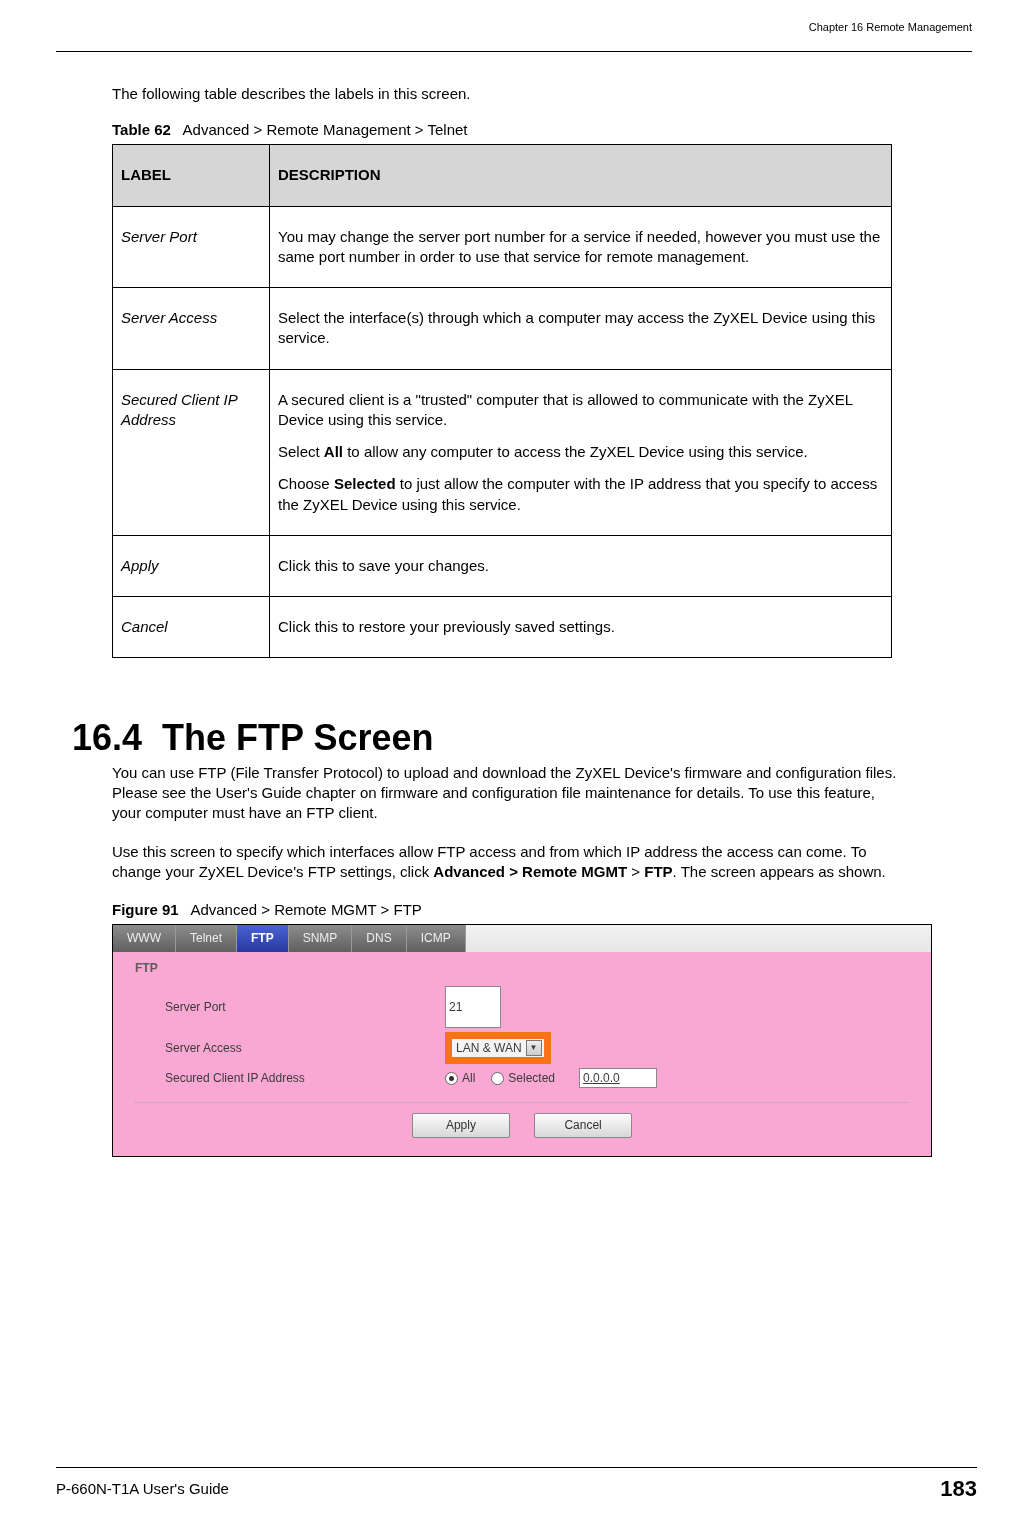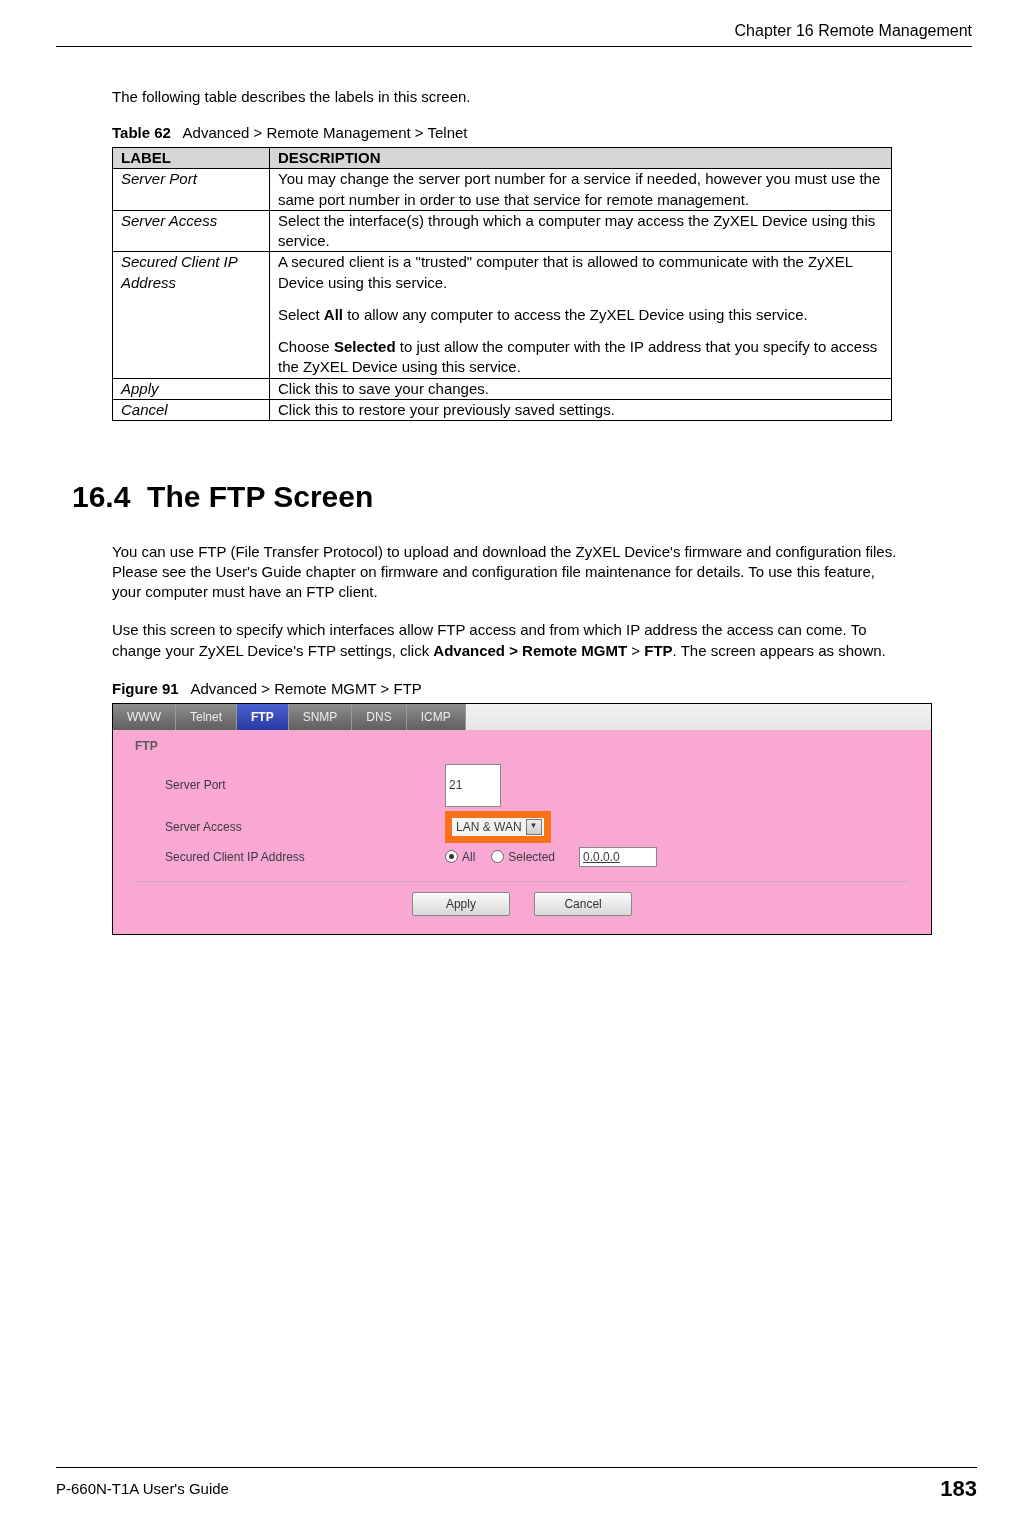--- a/index.html
+++ b/index.html
@@ -13,23 +13,23 @@
   .page {
     width: 1028px;
     height: 1524px;
     box-sizing: border-box;
     padding: 20px 56px 0 56px;
     position: relative;
   }
   .header-bar {
     border-bottom: 1.5px solid #000;
     text-align: right;
-    font-size: 16px;
-    padding-bottom: 4px;
-    margin-bottom: 40px;
+    font-size: 11px;
+    padding-bottom: 16px;
+    margin-bottom: 32px;
   }
   .content {
     padding-left: 56px;
   }
   .intro {
     margin-bottom: 16px;
   }
   .table-caption {
     font-size: 15px;
     margin-bottom: 4px;
@@ -37,46 +37,45 @@
   .table-caption .bold {
     font-weight: bold;
   }
   table.desc {
     border-collapse: collapse;
     width: 780px;
     font-size: 15px;
   }
   table.desc th, table.desc td {
     border: 1px solid #000;
-    padding: 0 8px;
+    padding: 20px 8px;
     text-align: left;
     vertical-align: top;
   }
   table.desc th {
     background: #d6d6d6;
     font-weight: bold;
     font-style: normal;
   }
   table.desc td.label-cell {
     width: 140px;
     font-style: italic;
     font-weight: normal;
   }
   table.desc td.desc-cell p {
     margin: 0 0 12px 0;
   }
   table.desc td.desc-cell p:last-child {
     margin-bottom: 0;
   }
   .section-heading {
-    font-size: 30px;
+    font-size: 36px;
     font-weight: bold;
     font-family: Arial, Helvetica, sans-serif;
     margin-top: 56px;
-    margin-bottom: 24px;
     margin-left: -40px;
   }
   .para {
     margin-bottom: 18px;
     width: 790px;
   }
   .figure-caption {
     font-size: 15px;
     margin-top: 8px;
     margin-bottom: 4px;

